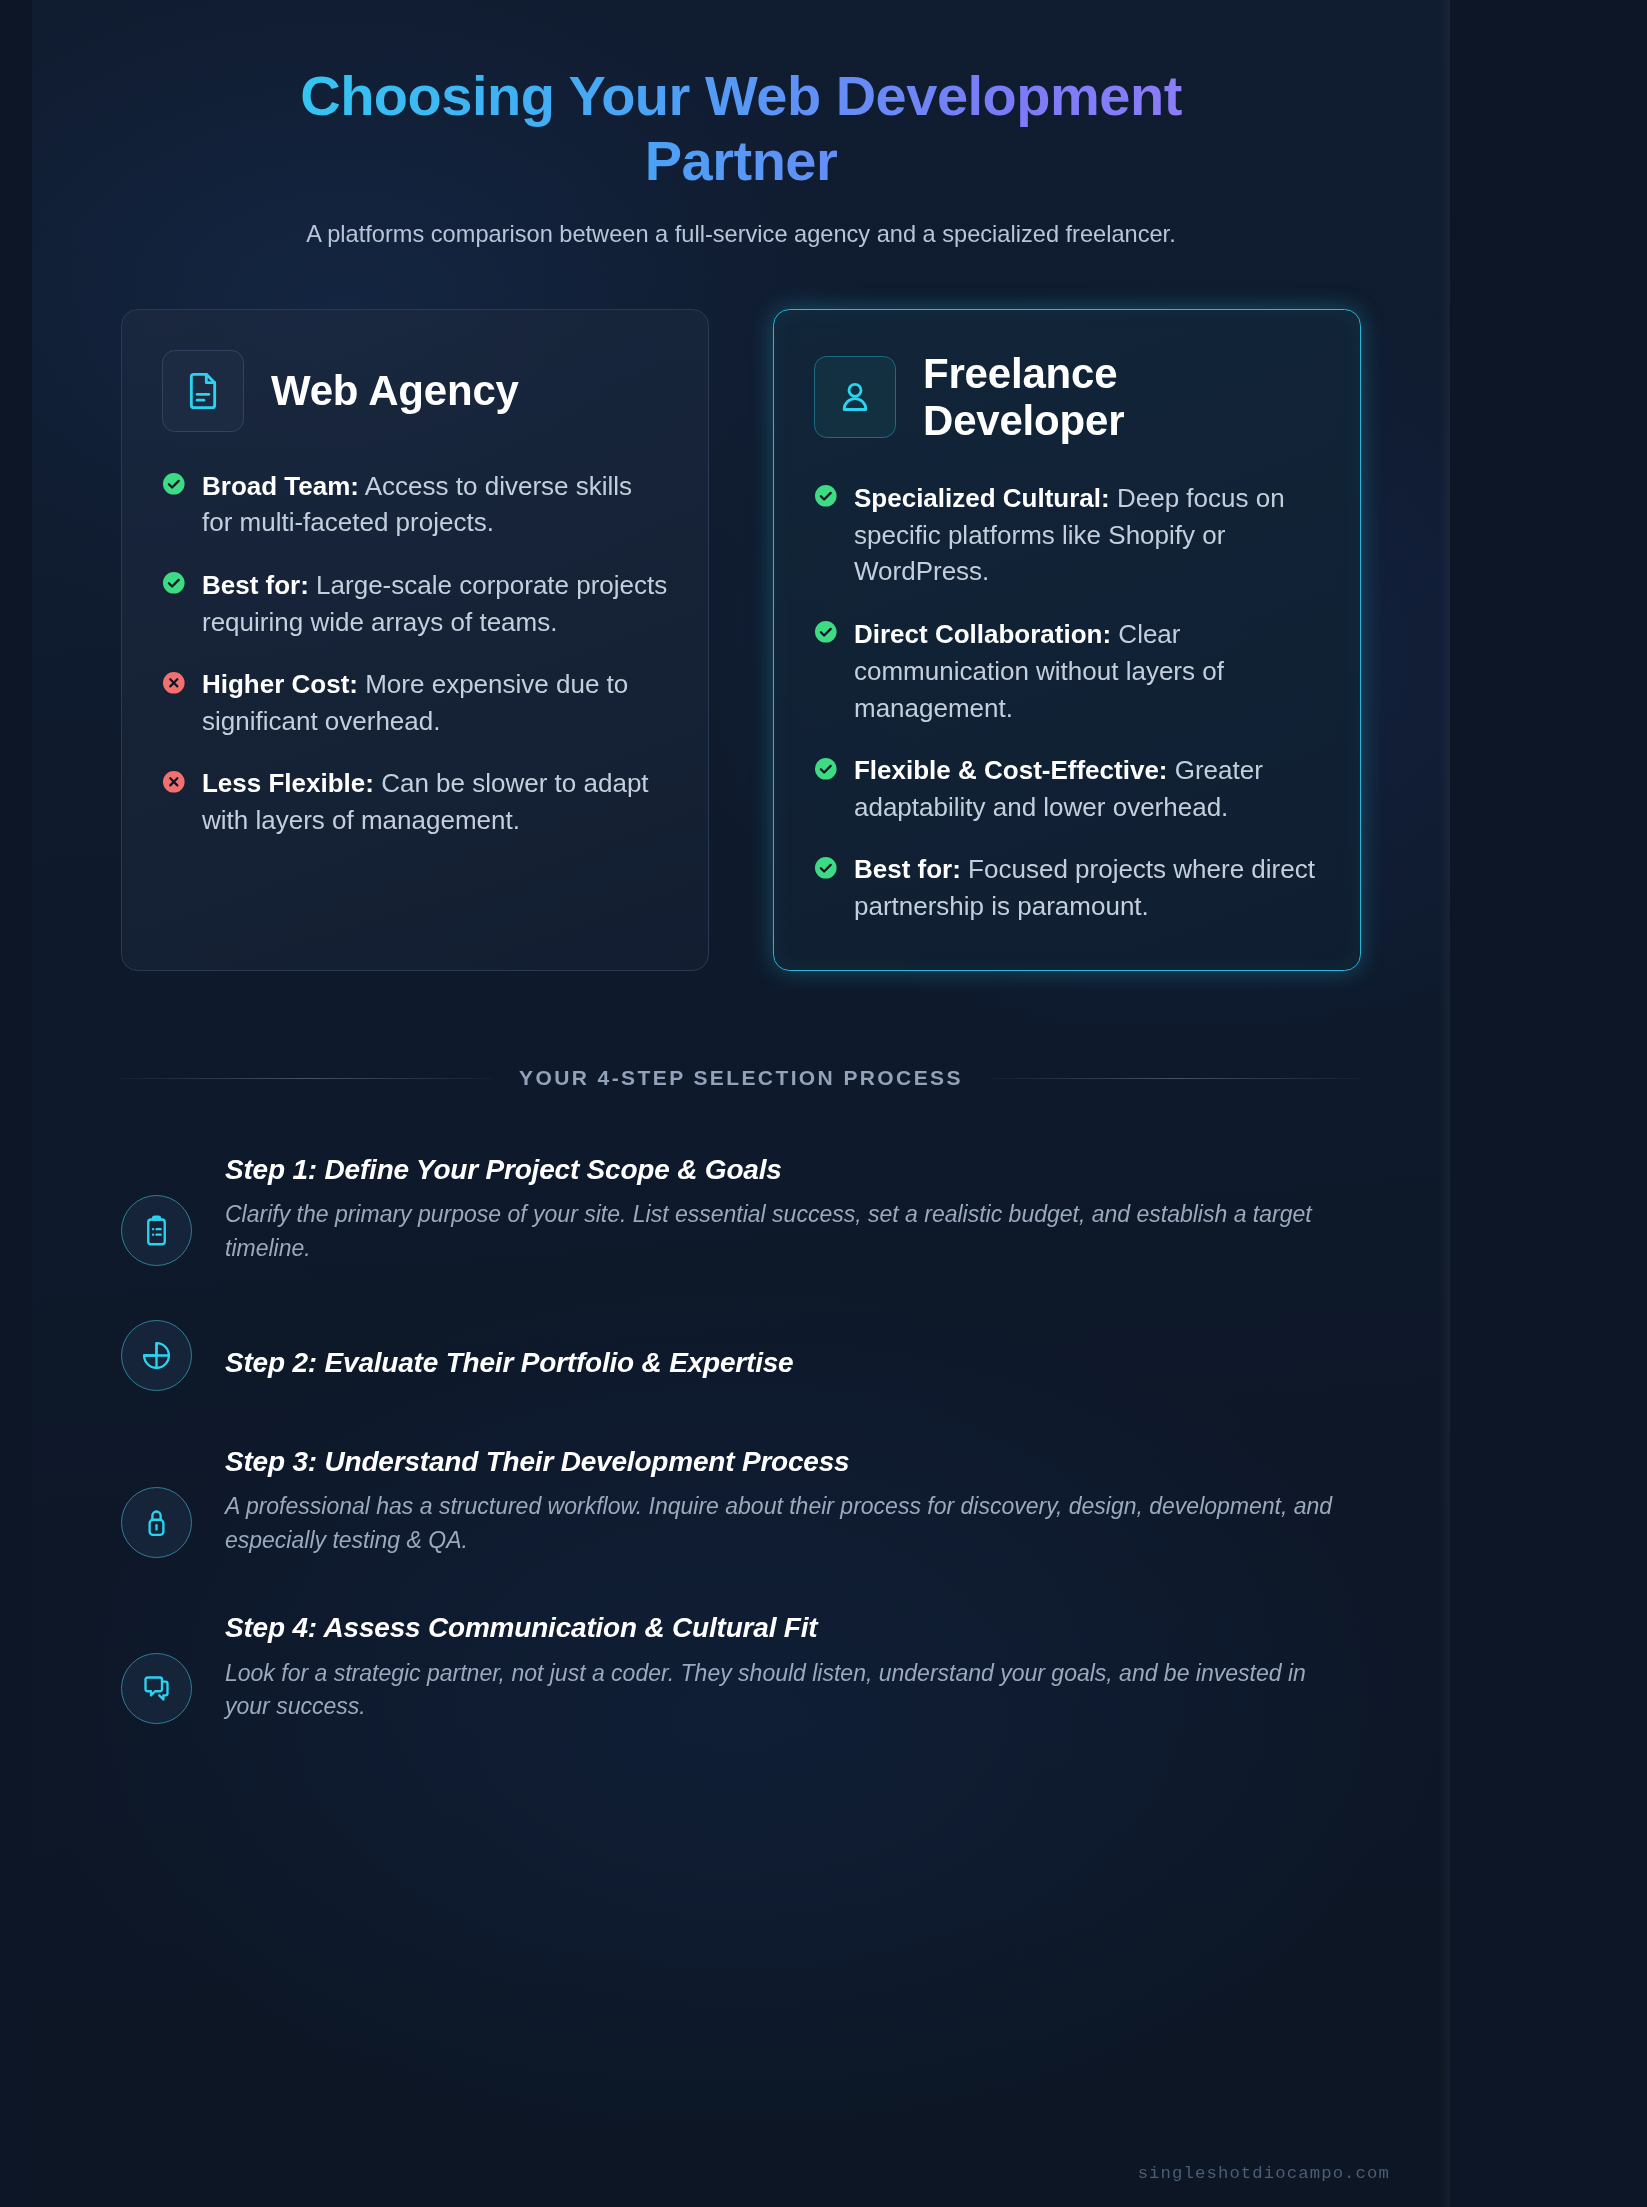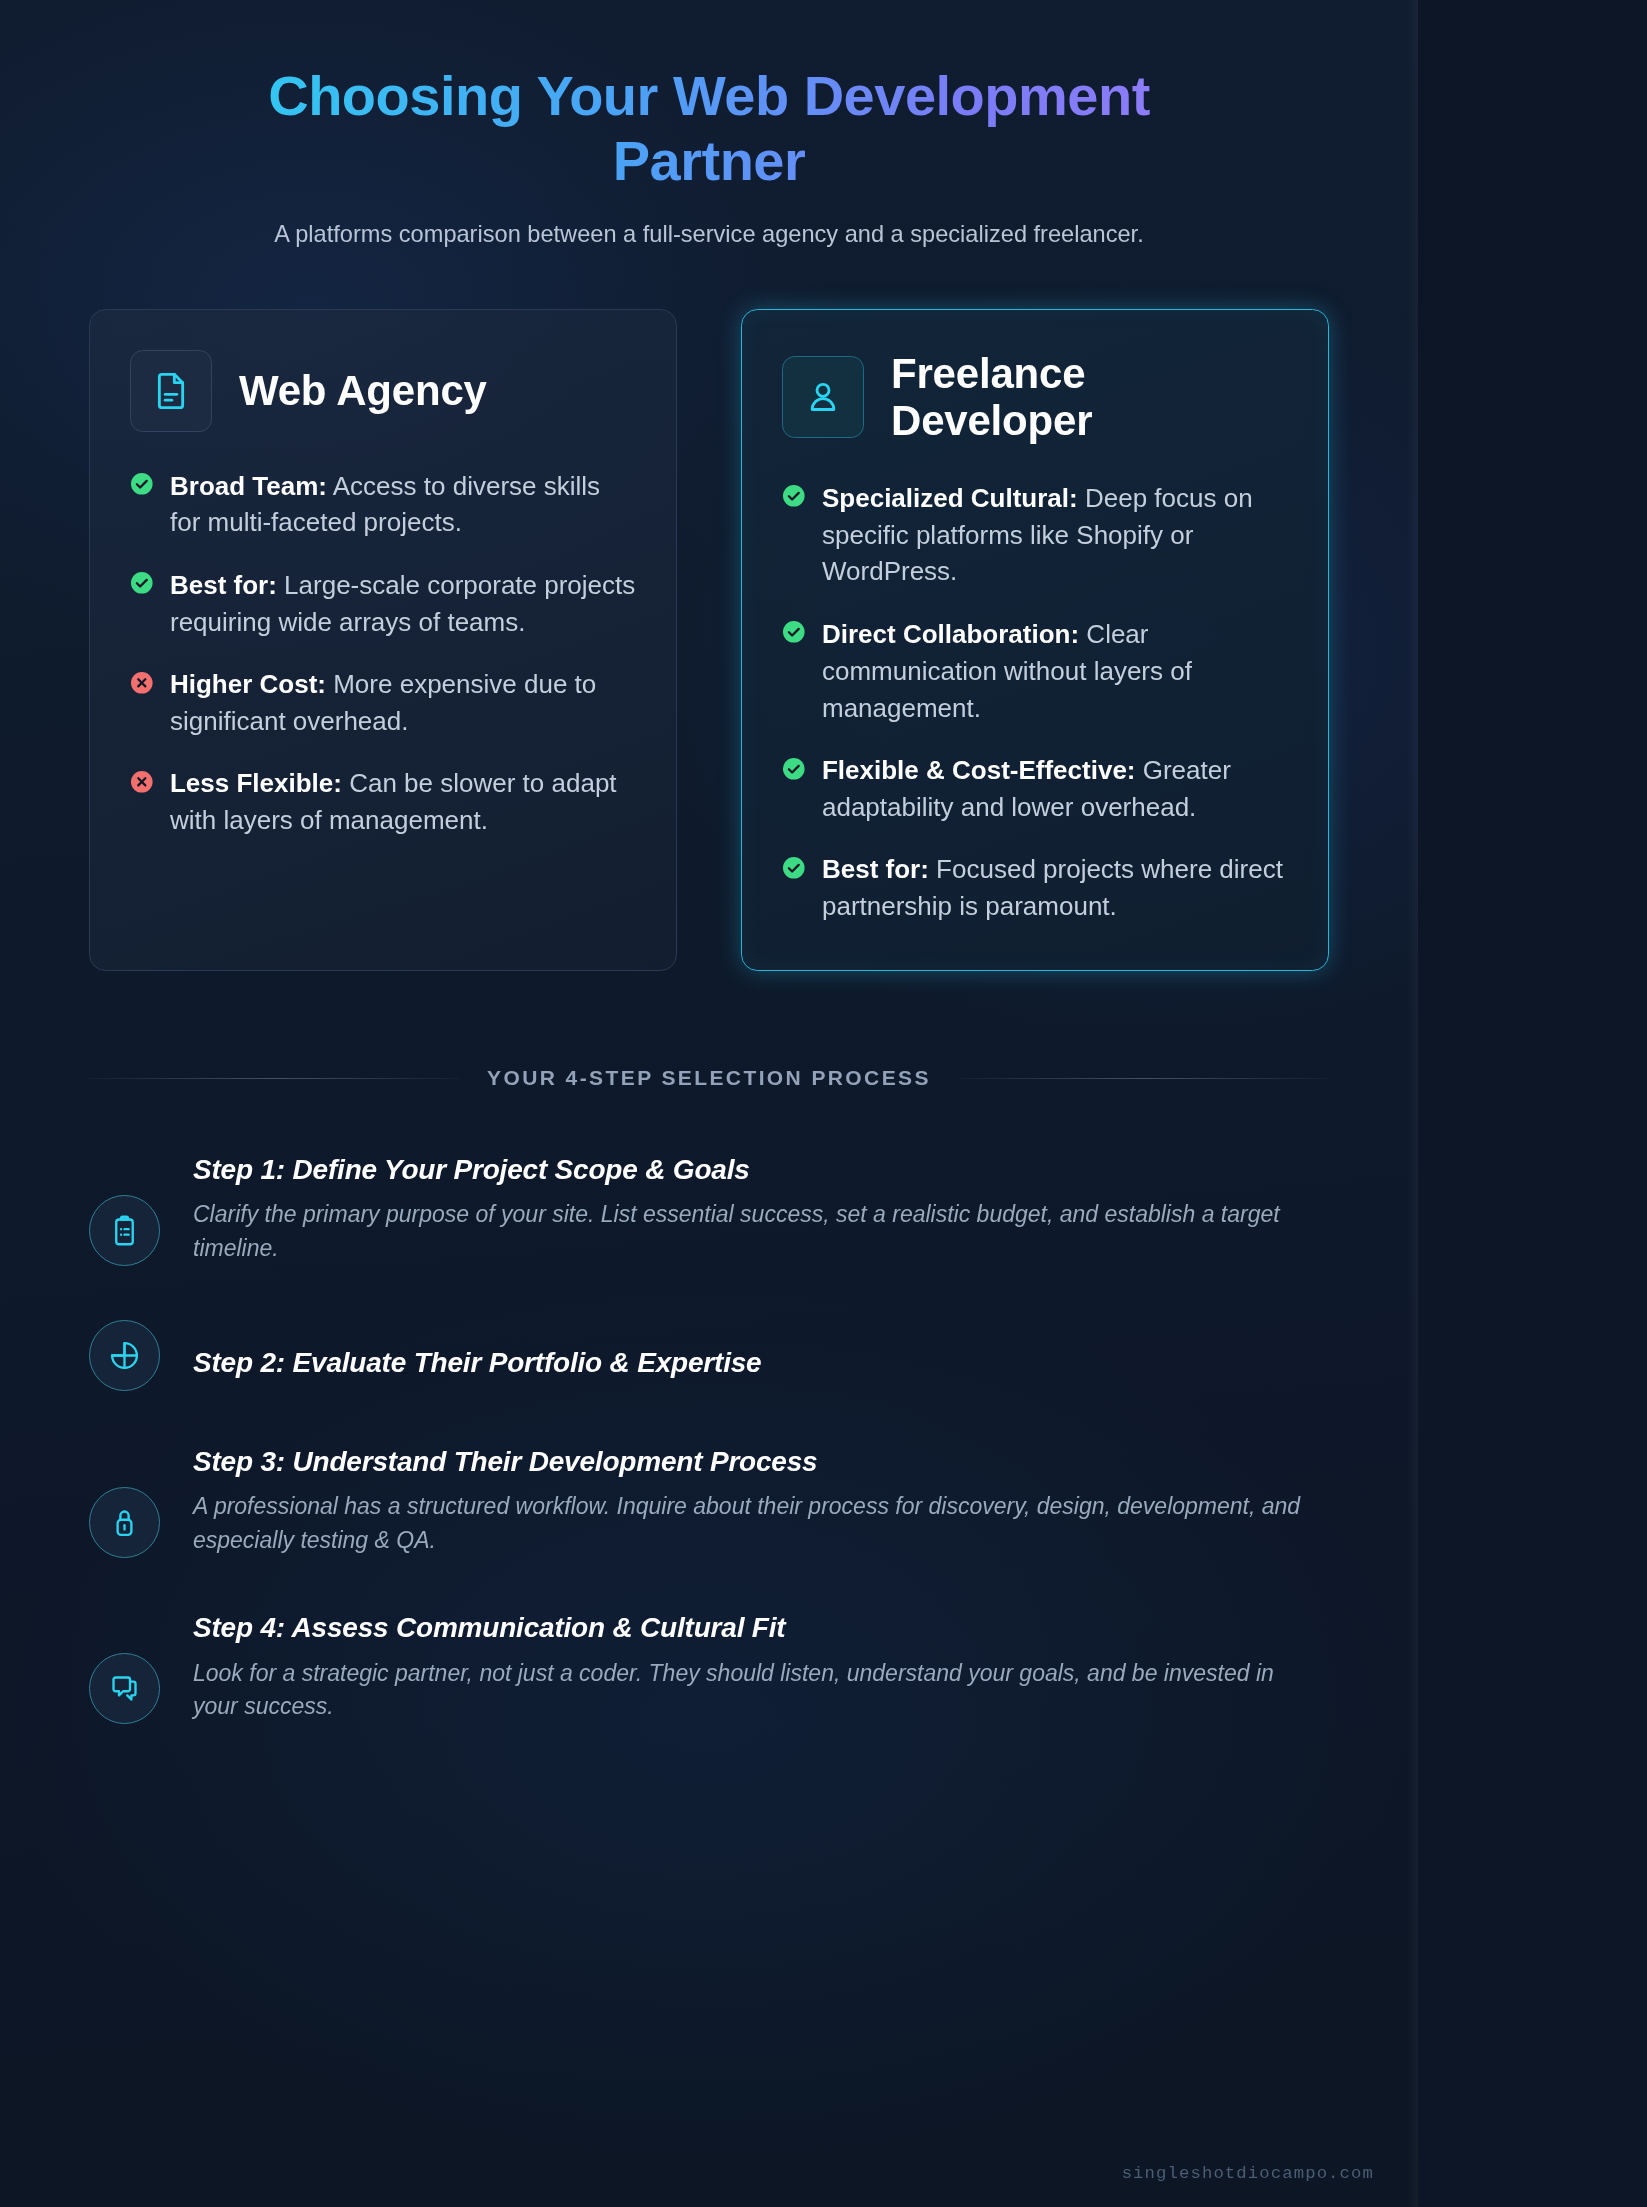--- a/index.html
+++ b/index.html
@@ -14,20 +14,21 @@
     position: relative;
     width: 1418px;
     min-height: 2207px;
     background:
       radial-gradient(ellipse 818px 545px at 22% 14%, rgba(30,60,110,0.30), transparent 65%),
       radial-gradient(ellipse 818px 636px at 82% 30%, rgba(40,60,130,0.22), transparent 62%),
       radial-gradient(ellipse 1000px 636px at 50% 78%, rgba(22,48,88,0.30), transparent 70%),
       linear-gradient(175deg, #101c30 0%, #0e1a2c 40%, #0d1728 70%, #0c1624 100%);
     overflow: hidden;
     padding: 0 0 36px 0;
+    margin-left: 32px;
   }
 
   
   .header { padding: 64px 118px 0 118px; text-align: center; }
 
   .main-title {
     font-size: 56px;
     font-weight: bold;
     line-height: 1.16;
     letter-spacing: -0.5px;
@@ -160,21 +161,21 @@
 
   .step-desc {
     font-size: 23px;
     line-height: 1.46;
     color: #9aa9bd;
   }
 
   
   .watermark {
     position: absolute;
-    right: 44px;
+    right: 60px;
     bottom: 23.6px;
     font-family: "Liberation Mono", monospace;
     font-size: 17.3px;
     letter-spacing: 1.1px;
     color: #4c5e75;
   }
 
   .edge-right {
     position: absolute; top: 0; right: 0; width: 11px; height: 100%;
     background: linear-gradient(90deg, rgba(255,255,255,0.0), rgba(255,255,255,0.04));

